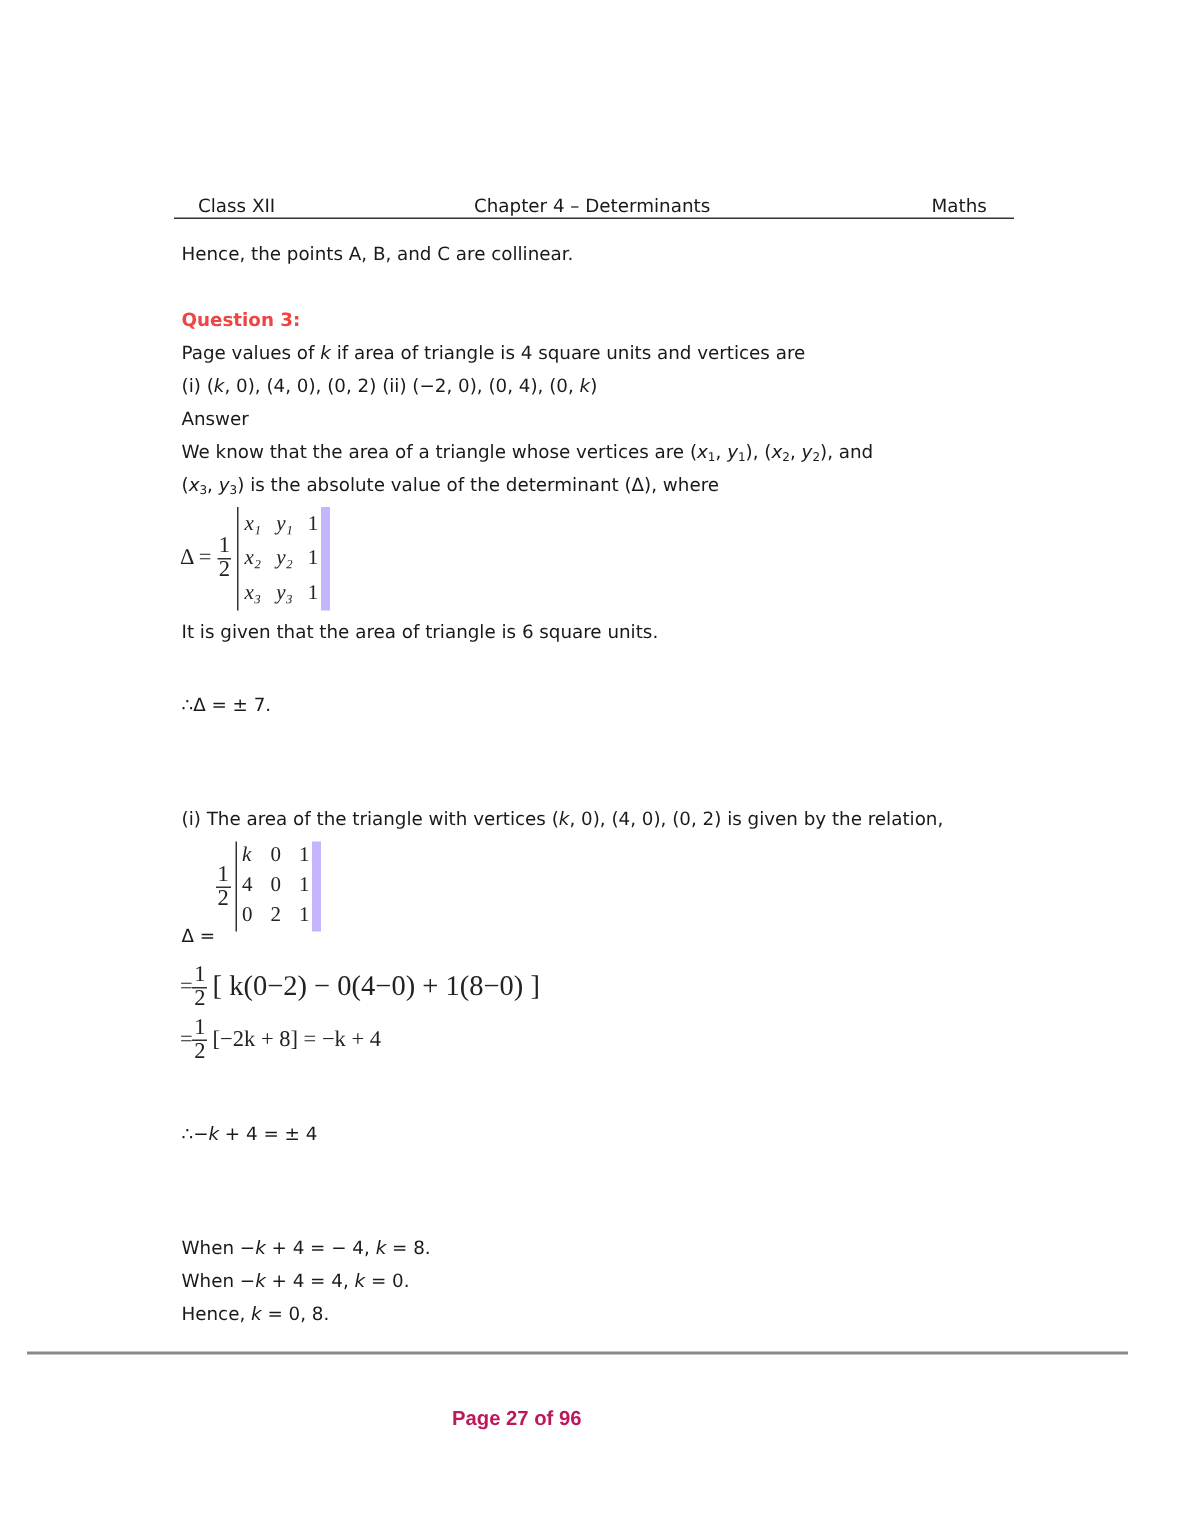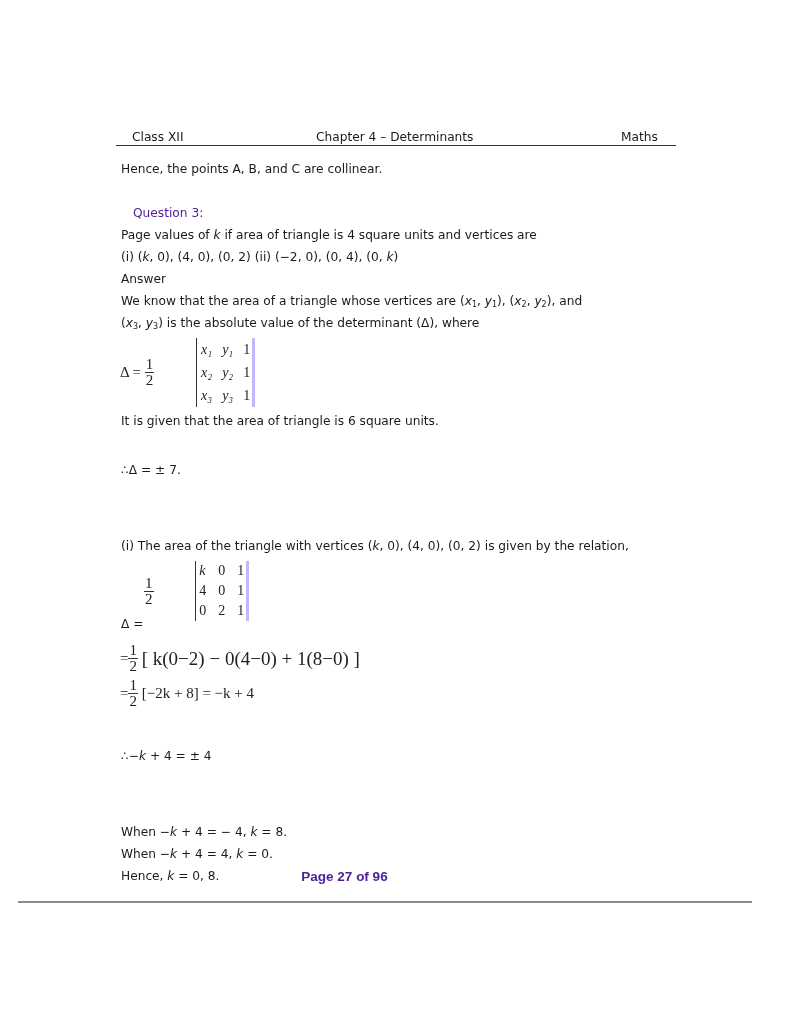--- a/index.html
+++ b/index.html
@@ -3,29 +3,29 @@
 <meta charset="utf-8">
 <style>
   html, body { margin: 0; padding: 0; background: #ffffff; }
   body { width: 791px; height: 1024px; position: relative; overflow: hidden;
          font-family: "DejaVu Sans", sans-serif; color: #1a1a1a; }
   .abs { position: absolute; white-space: nowrap; }
   .txt { font-size: 12.2px; line-height: 16px; }
   .hdr { font-size: 12.2px; top: 130px; }
   .hdr-rule { position: absolute; left: 116px; width: 560px; top: 145px; height: 0; border-top: 1.4px solid #333; }
   .ftr-rule { position: absolute; left: 18px; width: 734px; top: 901px; height: 0; border-top: 2px solid #8a8a8a; }
-  .ftr { font-family: "Liberation Sans", sans-serif; font-weight: bold; font-size: 13.5px; top: 869px; left: 0; width: 689px; text-align: center; color: #4c1d95; }
-  .q { color: #4c1d95; font-weight: normal; margin-left: 12px; }
+  .ftr { font-family: "Liberation Sans", sans-serif; font-weight: bold; font-size: 13.5px; top: 938px; left: 0; width: 689px; text-align: center; color: #be185d; }
+  .q { color: #ef4444; font-weight: bold; }
   i { font-style: italic; }
   sub { font-size: 8px; vertical-align: -2px; }
   .math { font-family: "Liberation Serif", "DejaVu Serif", serif; font-size: 15px; color: #222; }
   .frac { display: inline-block; text-align: center; vertical-align: middle; line-height: 15px; }
   .frac .num { display: block; border-bottom: 1px solid #333; padding: 0 1px; }
   .frac .den { display: block; }
-  .det { display: inline-block; border-left: 1px solid #333; border-right: 3px solid #c4b5fd; vertical-align: middle; padding: 0 2px; margin-left: 38px; }
+  .det { display: inline-block; border-left: 1px solid #333; border-right: 6px solid #c4b5fd; vertical-align: middle; padding: 0 2px; }
   .det table { border-collapse: collapse; }
   .det td { padding: 0 5px; line-height: 23px; font-size: 14px; }
   .det td.c0 { padding-left: 2px; }
   .det td.c2 { padding-right: 0; text-align: right; }
   .det.small td { line-height: 20px; padding: 0 6px; }
   .det.small td.c0 { padding-left: 1px; }
   .det.small td.c2 { padding-right: 0; }
 </style>
 </head>
 <body>

